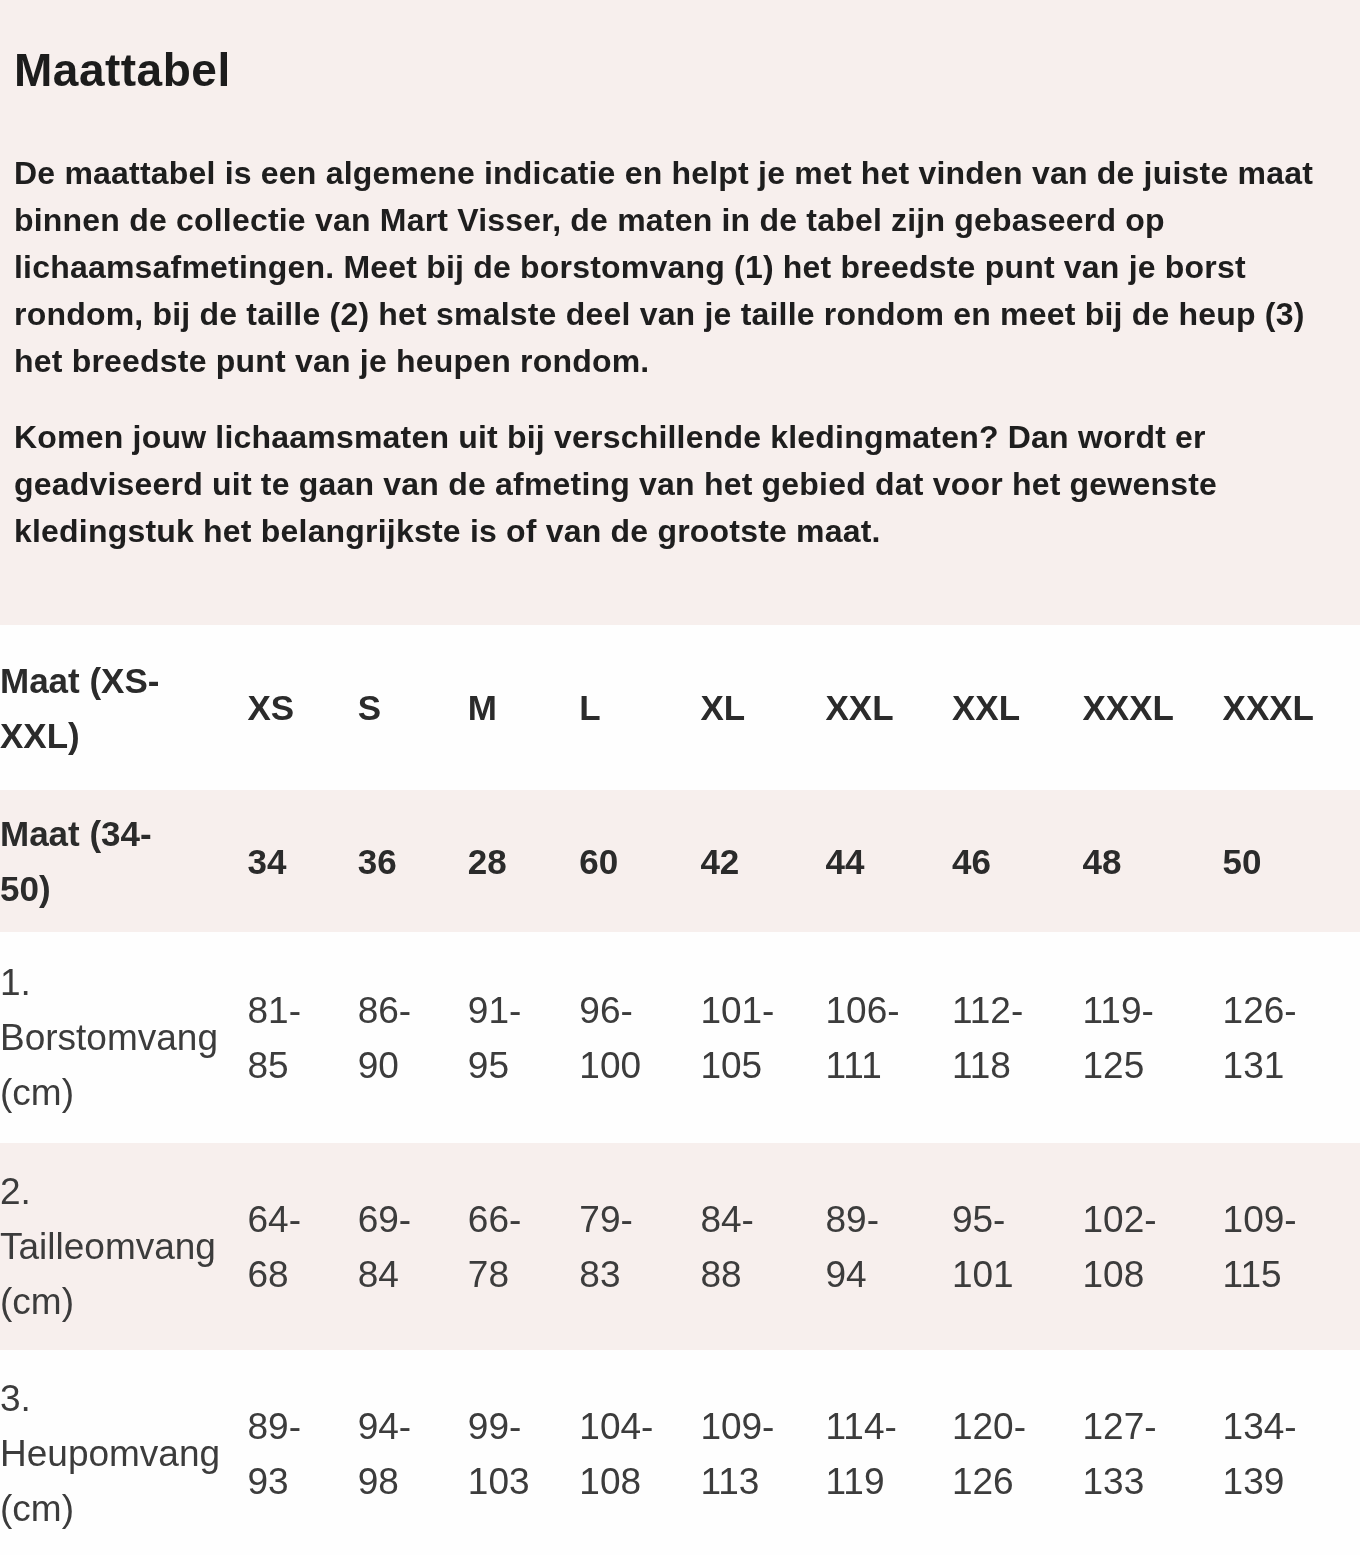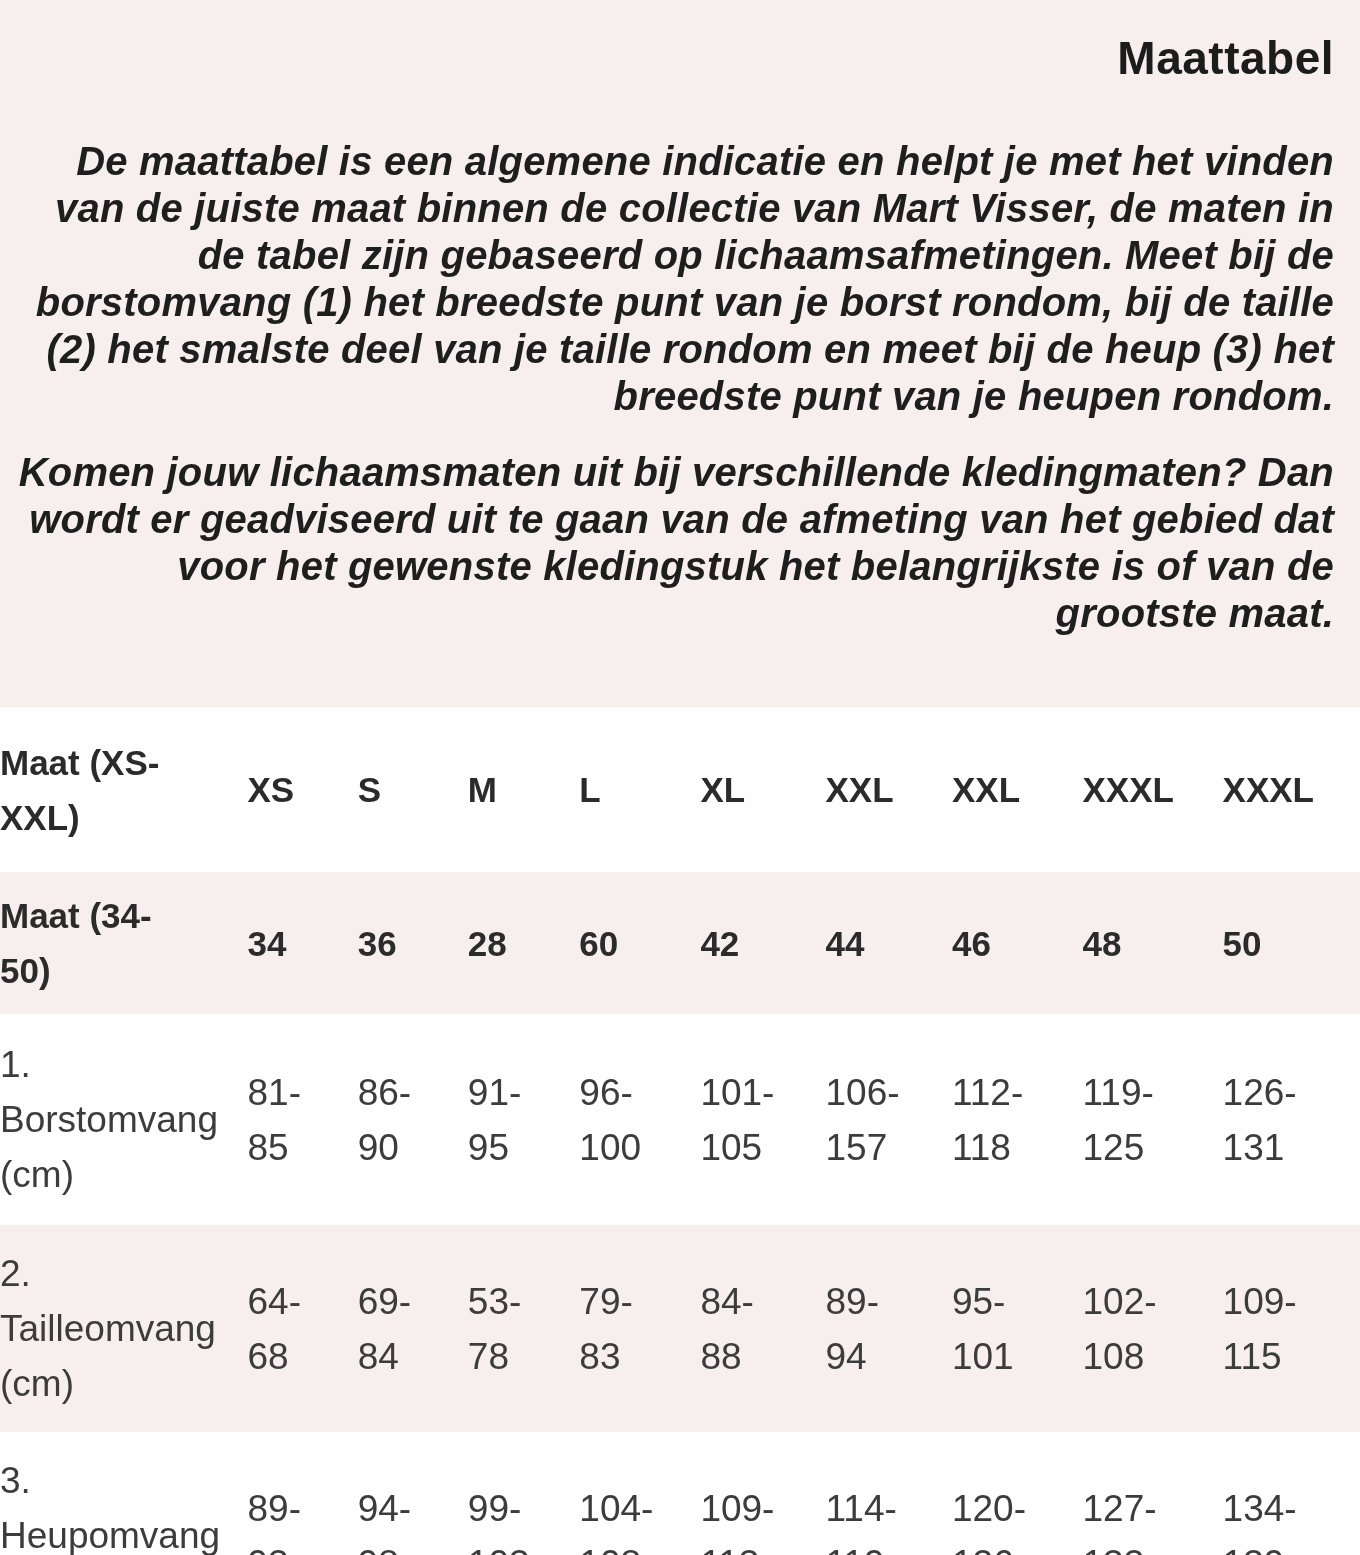--- a/index.html
+++ b/index.html
@@ -9,39 +9,37 @@
     font-family: "Liberation Sans", sans-serif;
     color: #1f1f1f;
   }
   body {
     width: 1360px;
     height: 1555px;
     overflow: hidden;
     position: relative;
   }
   .content {
-    padding: 33px 26px 0 14px;
-    text-align: right;
+    padding: 45px 26px 0 14px;
   }
   .page-title {
     font-size: 46px;
     line-height: 50px;
     font-weight: bold;
     margin: 0 0 55px 0;
     letter-spacing: 0.5px;
     color: #1c1c1c;
   }
   .para {
-    font-size: 40px;
+    font-size: 32px;
     line-height: 47px;
     font-weight: bold;
     margin: 0 0 21px 0;
     color: #1e1e1e;
     letter-spacing: 0.2px;
-    font-style: italic;
   }
   .para.last {
     margin-bottom: 0;
     margin-top: 29px;
   }
   table.size-table {
     width: 1360px;
     margin-top: 70px;
     border-collapse: collapse;
     table-layout: fixed;
@@ -137,37 +135,37 @@
 85</td>
       <td class="val reg-cell">86-
 90</td>
       <td class="val reg-cell">91-
 95</td>
       <td class="val reg-cell">96-
 100</td>
       <td class="val reg-cell">101-
 105</td>
       <td class="val reg-cell">106-
-157</td>
+111</td>
       <td class="val reg-cell">112-
 118</td>
       <td class="val reg-cell">119-
 125</td>
       <td class="val reg-cell">126-
 131</td>
     </tr>
     <tr class="row-pink h4">
       <td class="lbl reg-cell">2.
 Tailleomvang
 (cm)</td>
       <td class="val reg-cell">64-
 68</td>
       <td class="val reg-cell">69-
 84</td>
-      <td class="val reg-cell">53-
+      <td class="val reg-cell">66-
 78</td>
       <td class="val reg-cell">79-
 83</td>
       <td class="val reg-cell">84-
 88</td>
       <td class="val reg-cell">89-
 94</td>
       <td class="val reg-cell">95-
 101</td>
       <td class="val reg-cell">102-

